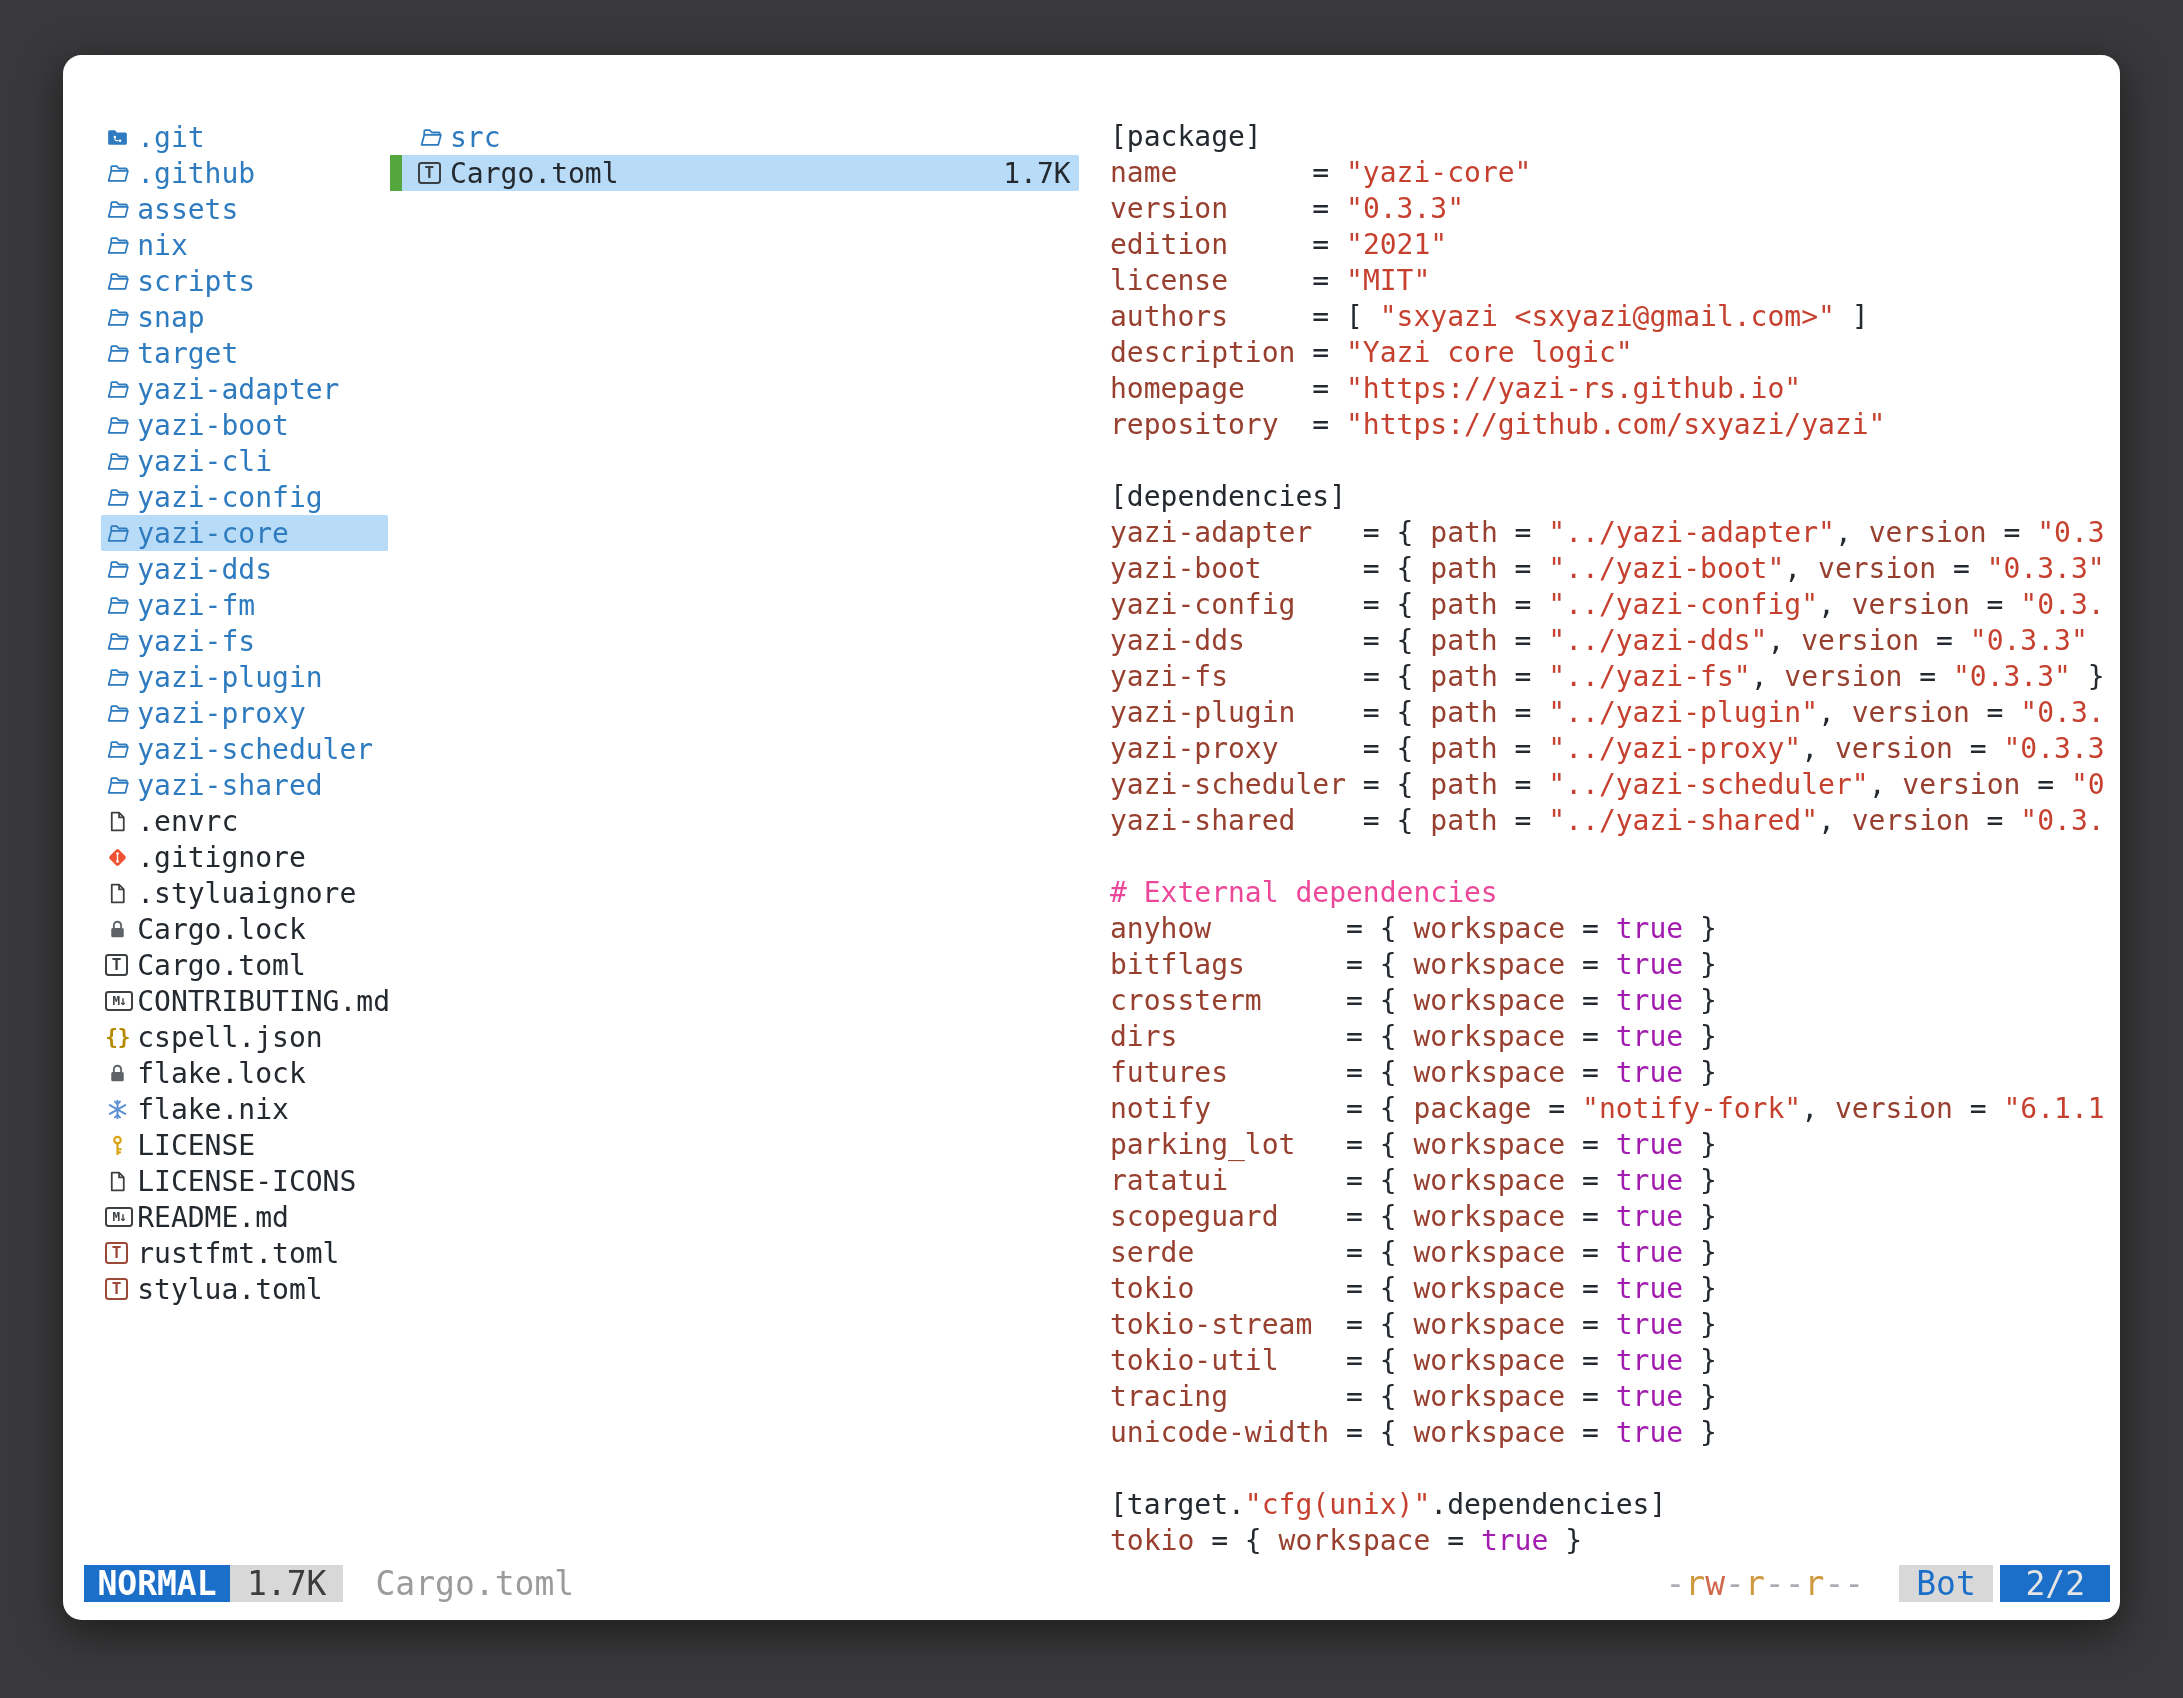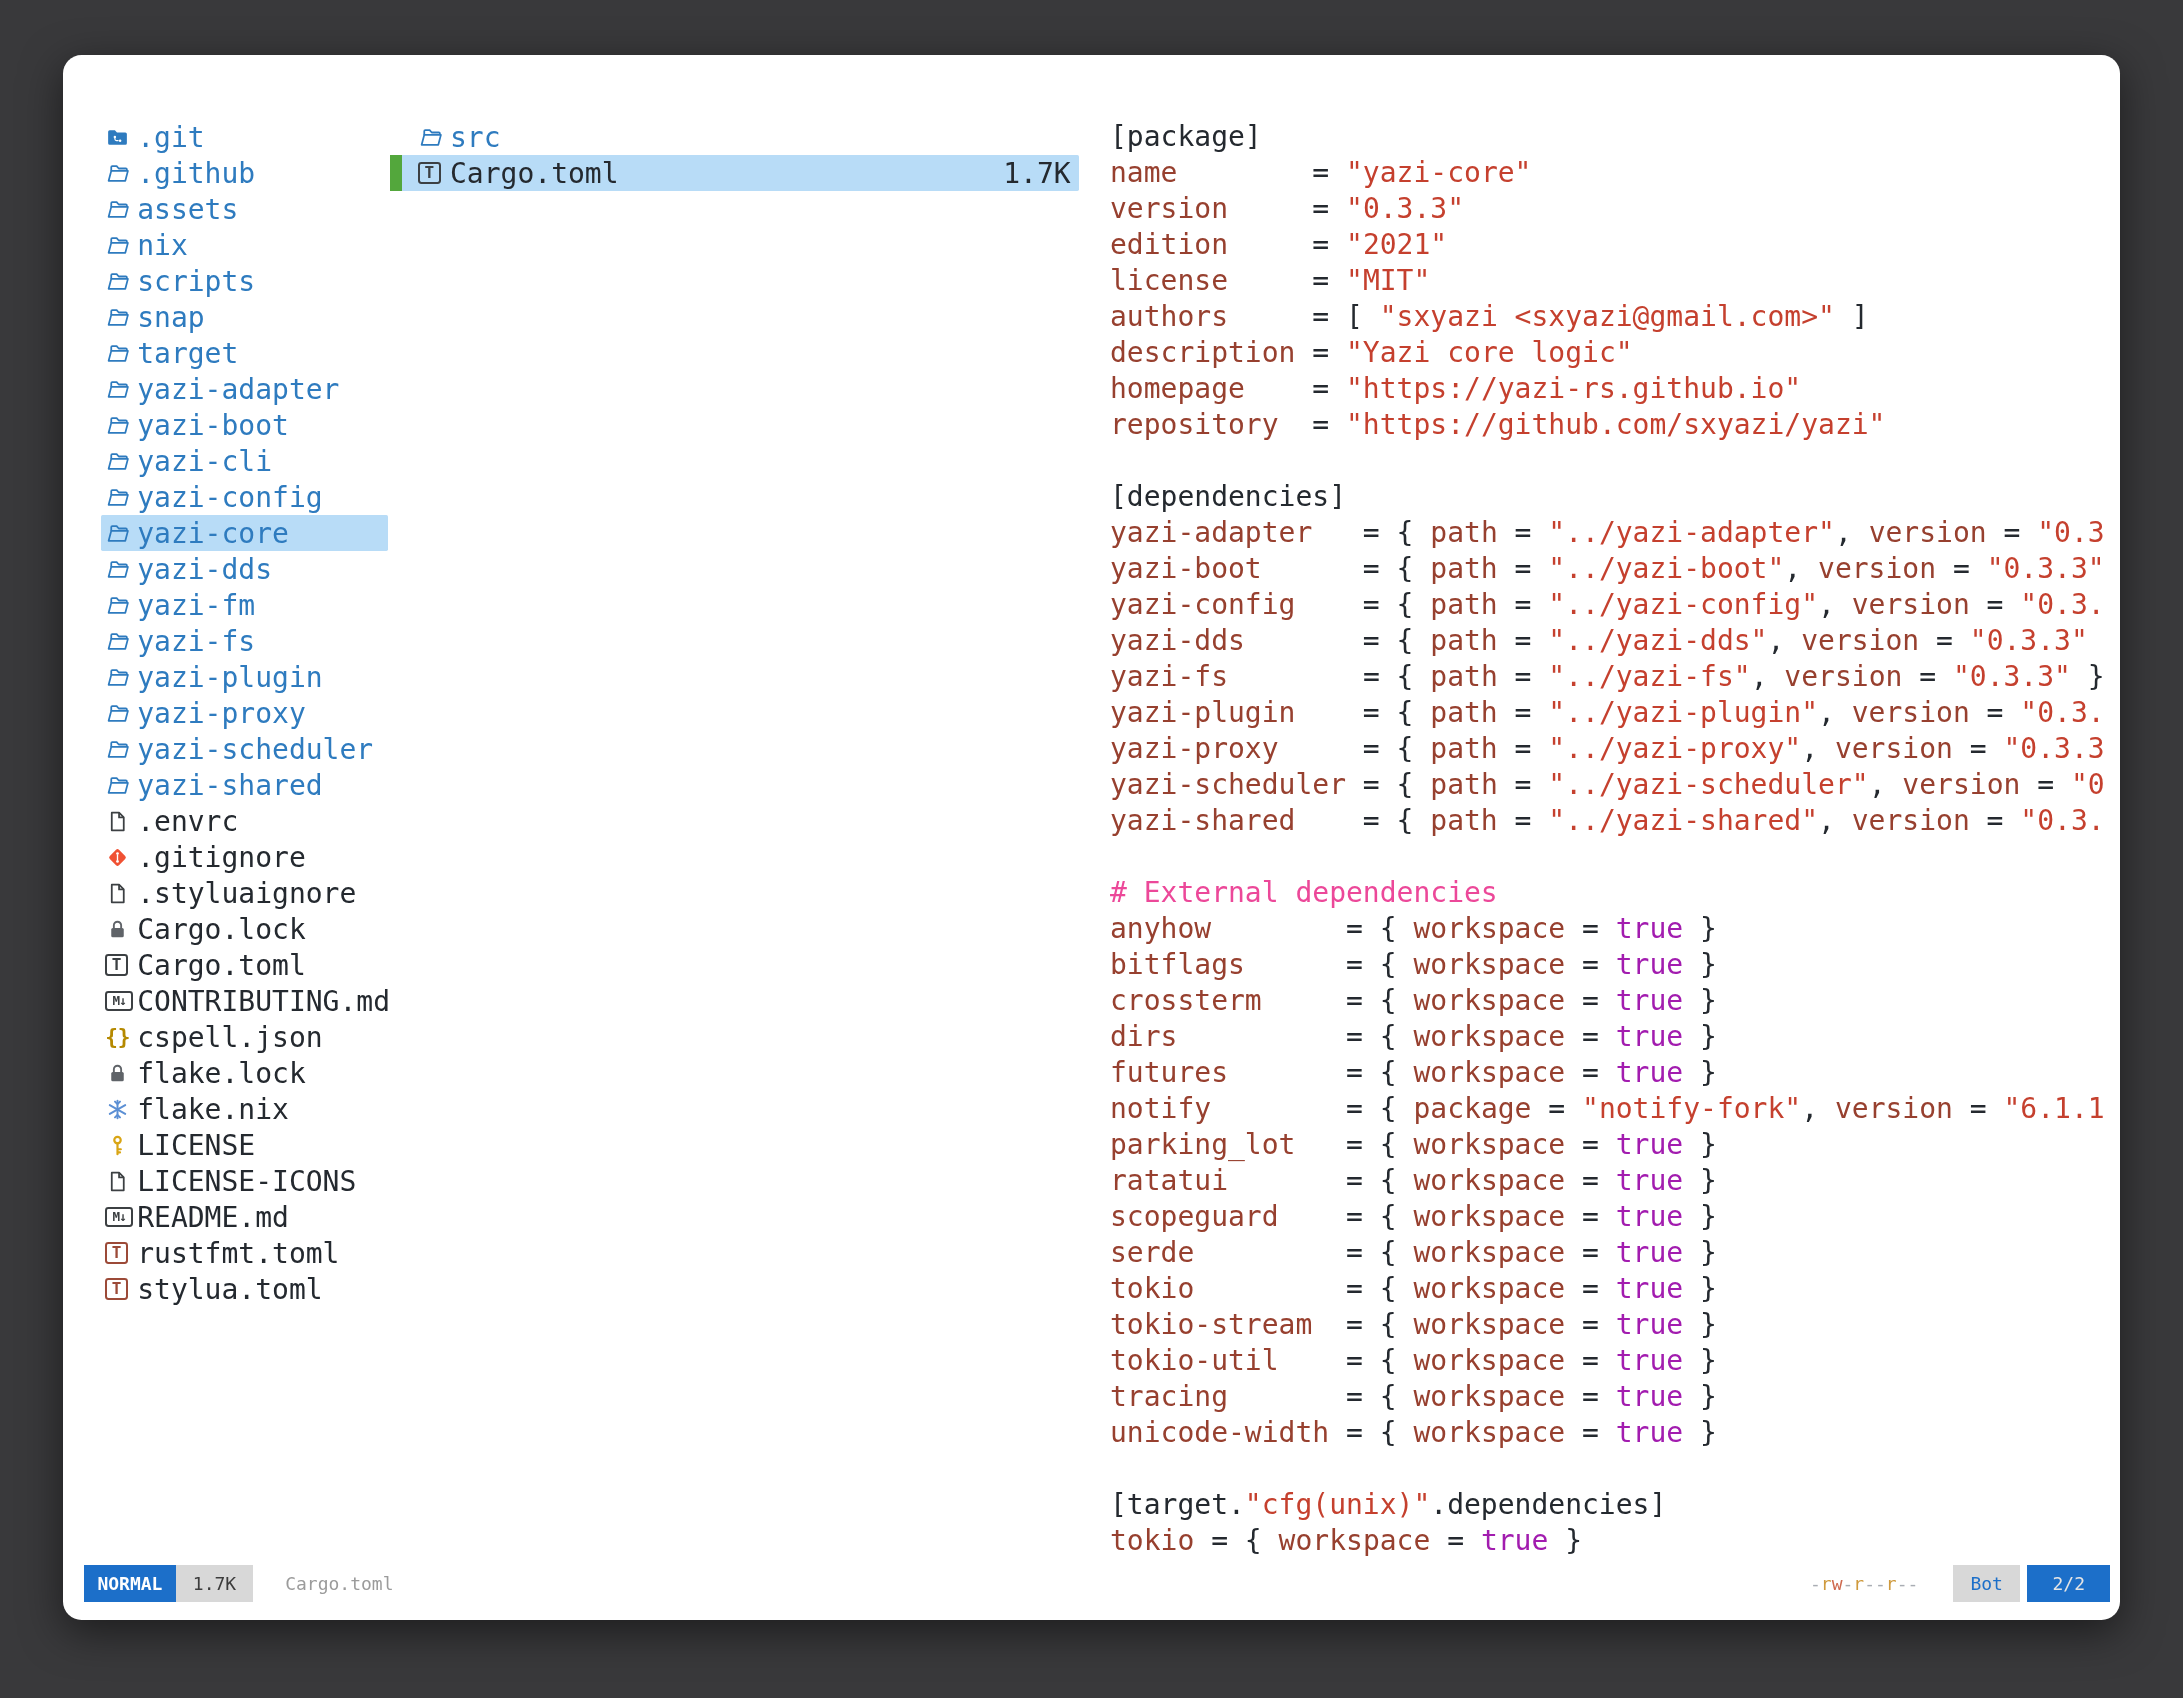--- a/index.html
+++ b/index.html
@@ -38,21 +38,21 @@
 
   .pline { height:36px; line-height:36px; font-size:28px; white-space:pre; }
   .pl { color:#24292f; }
   .ky { color:#97402f; }
   .st { color:#c5402e; }
   .bl { color:#a21caf; }
   .cm { color:#ec4899; }
 
   .statusbar { position:absolute; left:0; right:0; bottom:18.5px; height:37px;
                display:flex; align-items:center; justify-content:space-between;
-               padding:0 10px 0 21px; font-size:18px; }
+               padding:0 10px 0 21px; font-size:33px; }
   .sb-left, .sb-right { display:flex; align-items:center; height:100%; }
   .sb-mode  { background:#1c6fc9; color:#fff; font-weight:bold; padding:0 13.4px;
               height:100%; display:flex; align-items:center; }
   .sb-size  { background:#d8d8d8; color:#3c3c3c; padding:0 17px; height:100%;
               display:flex; align-items:center; }
   .sb-file  { color:#9b9b9b; margin-left:32px; }
   .sb-perms { margin-right:35px; }
   .pm-dash { color:#a9adb3; } .pm-r { color:#cf9a3d; } .pm-w { color:#cf6a4f; }
   .sb-pos   { background:#d8d8d8; color:#1c6fc9; padding:0 17px; height:100%;
               display:flex; align-items:center; margin-right:7.6px; }

